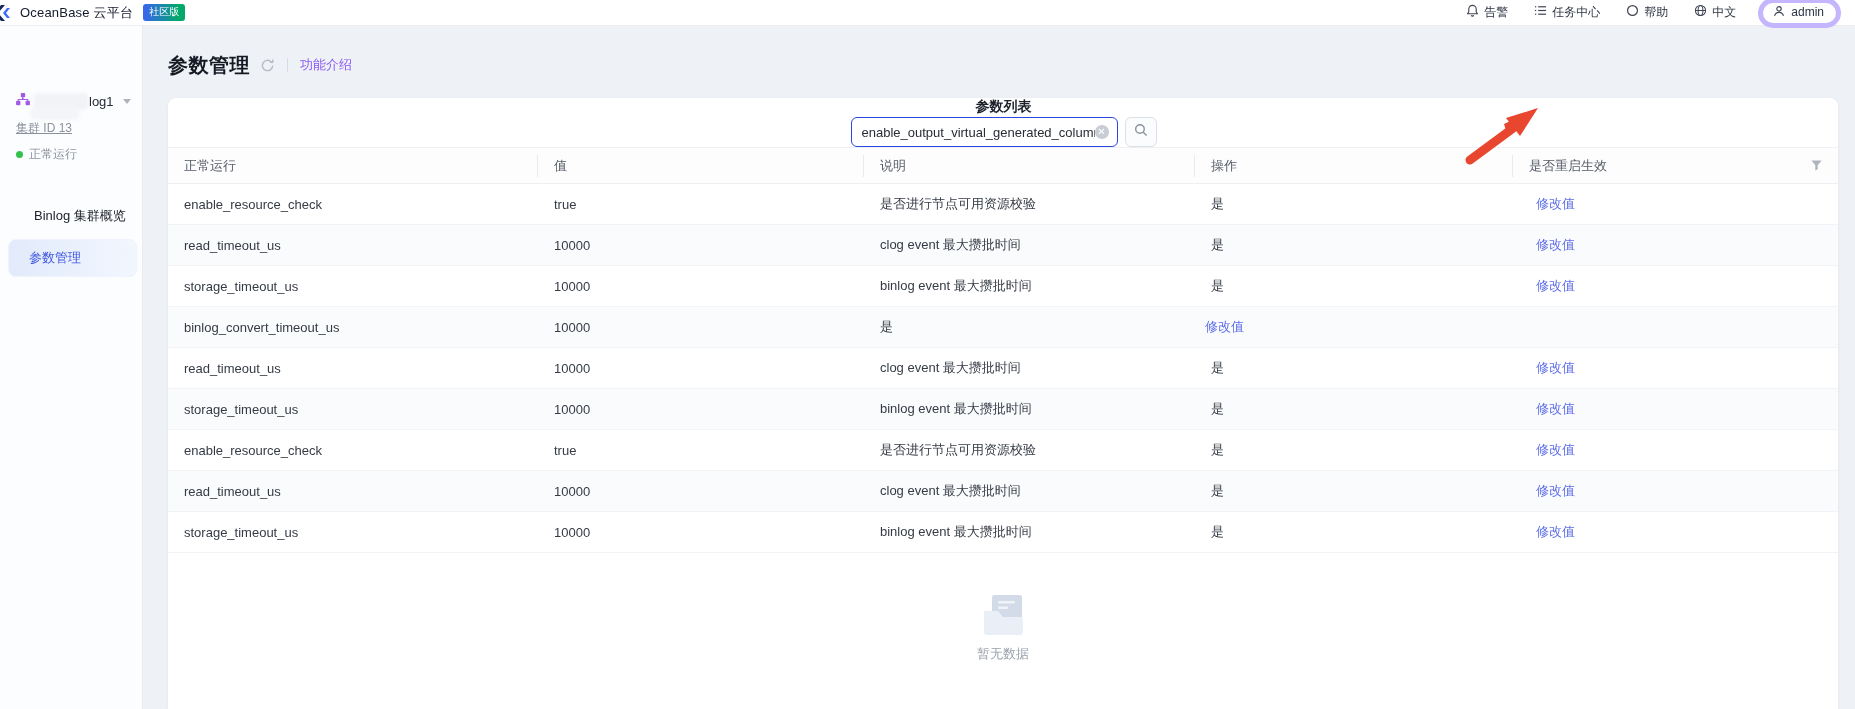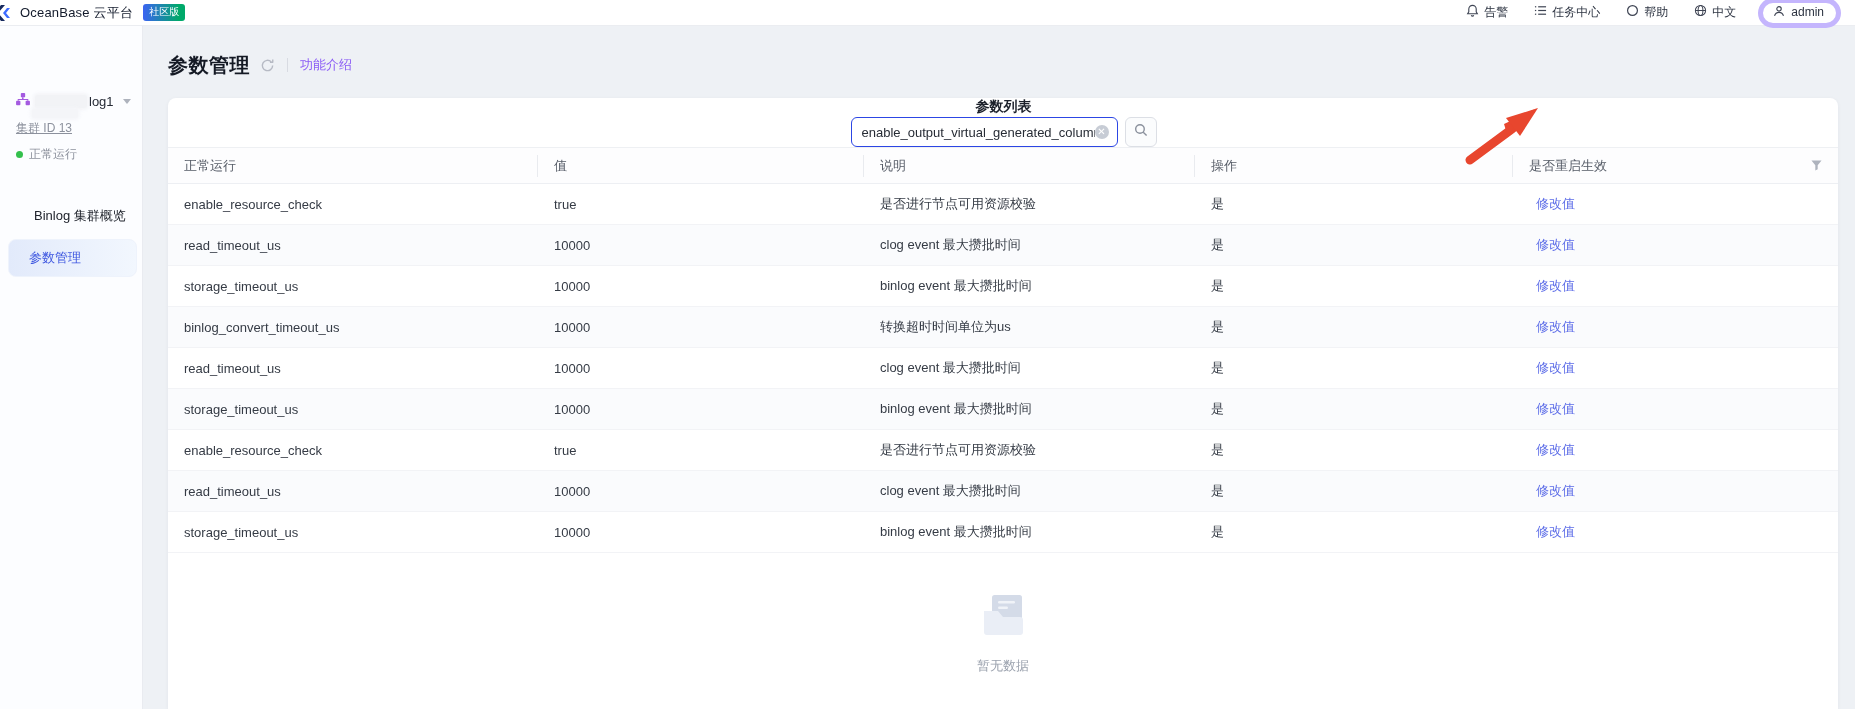--- a/index.html
+++ b/index.html
@@ -75,21 +75,21 @@
   .trow { display:flex; height:41px; align-items:center; border-bottom:1px solid #f2f3f6; font-size:13px; color:#353b45; }
   .trow:nth-child(even) { background:#fafbfd; }
   .td { padding:0 16px; overflow:hidden; white-space:nowrap; text-overflow:ellipsis; }
   .c1 { width:370px; flex:none; } .c2 { width:326px; flex:none; } .c3 { width:331px; flex:none; }
   .c4 { width:325px; flex:none; } .c5 { flex:1; }
   .th.c4 { justify-content:space-between; }
   .funnel { cursor:pointer; display:flex; align-items:center; }
   .action-link { color:#5e6ee8; cursor:pointer; }
 
   
-  .empty { margin-top:40px; display:flex; flex-direction:column; align-items:center; gap:16px; }
+  .empty { margin-top:40px; display:flex; flex-direction:column; align-items:center; gap:4px; }
   .empty-text { font-size:13px; color:#9aa1ad; }
 </style>
 </head>
 <body>
 
 <div class="app-header">
   <span class="logo-mark">
     <svg width="22" height="18" viewBox="0 0 22 18" style="margin-left:-9px">
       <path d="M10 1 L3 9 L10 17 L14 17 L7 9 L14 1 Z" fill="#16295e"></path>
       <path d="M16 4 L12 9 L16 14 L19 14 L15 9 L19 4 Z" fill="#3d6bff"></path>
@@ -254,21 +254,20 @@
         <div class="trow">
           <div class="td c1">storage_timeout_us</div>
           <div class="td c2">10000</div>
           <div class="td c3">binlog event 最大攒批时间</div>
           <div class="td c4">是</div>
           <div class="td c5"><span class="action-link">修改值</span></div>
         </div>
         <div class="trow">
           <div class="td c1">binlog_convert_timeout_us</div>
           <div class="td c2">10000</div>
-          <div class="td c3">转换超时时间单位为us</div>
           <div class="td c4">是</div>
           <div class="td c5"><span class="action-link">修改值</span></div>
         </div>
         <div class="trow">
           <div class="td c1">read_timeout_us</div>
           <div class="td c2">10000</div>
           <div class="td c3">clog event 最大攒批时间</div>
           <div class="td c4">是</div>
           <div class="td c5"><span class="action-link">修改值</span></div>
         </div>

